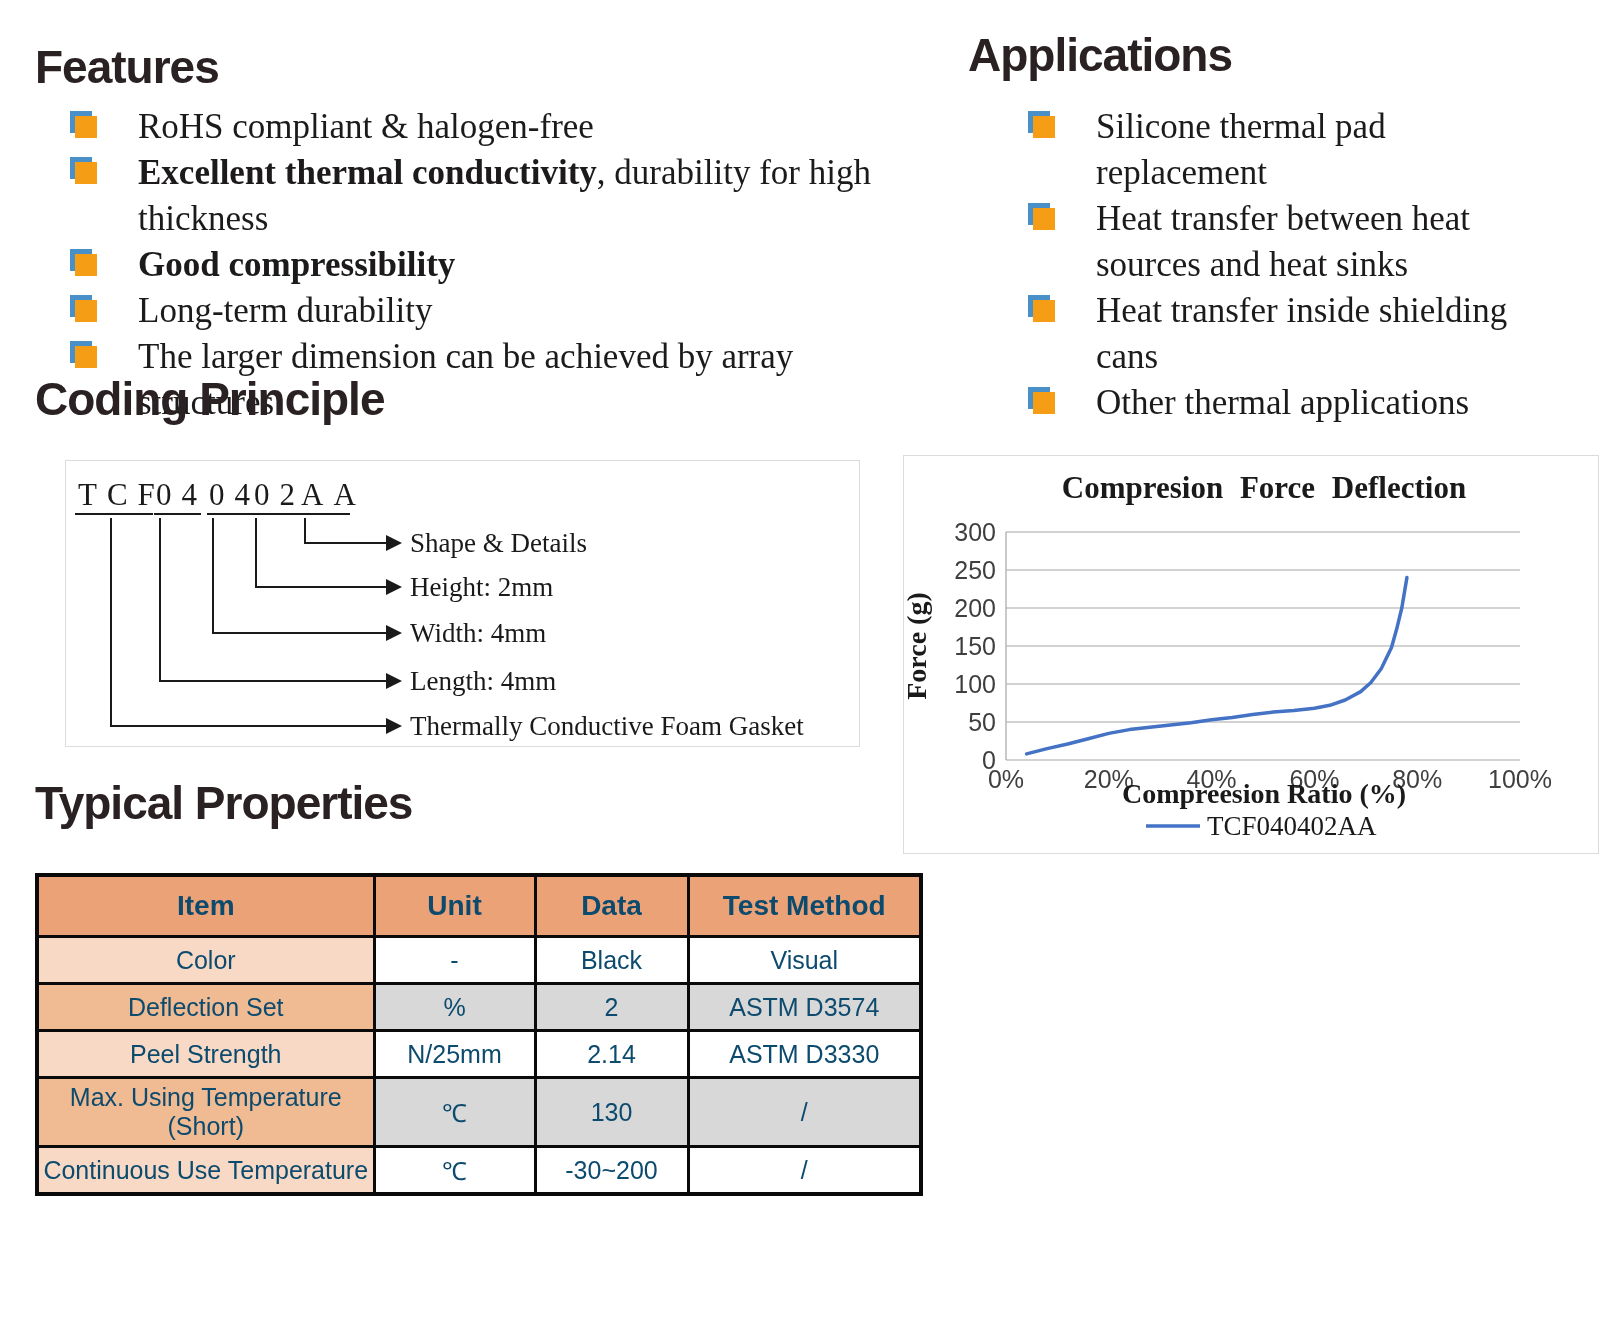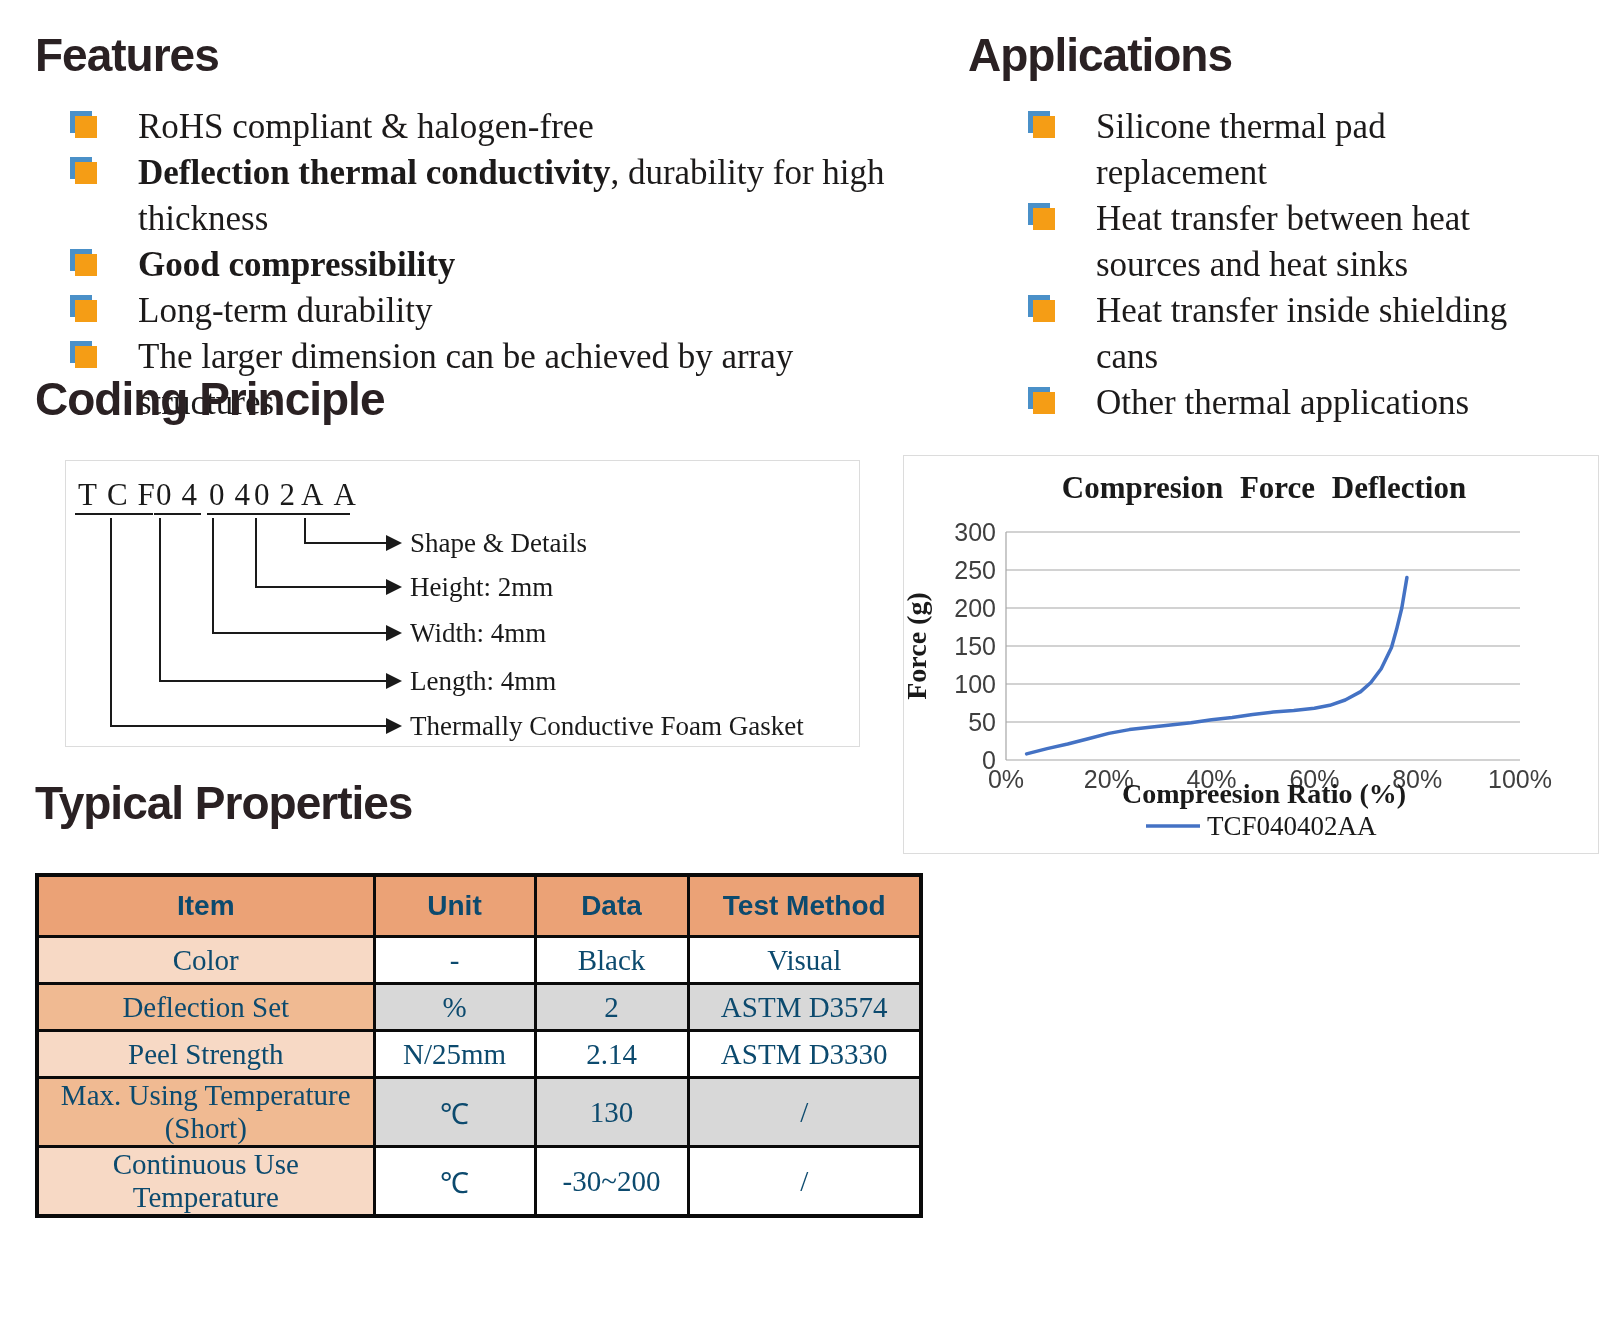--- a/index.html
+++ b/index.html
@@ -35,42 +35,42 @@
   .tick-label{font-family:"Liberation Sans",sans-serif;font-size:25px;fill:#3f3f3f;}
   .legend-text{font-family:"Liberation Serif",serif;font-size:27px;fill:#1a1a1a;}
   .gridline{stroke:#a6a6a6;stroke-width:1.2;}
   
   .props-table{position:absolute;left:35px;top:873px;border-collapse:collapse;
                border:4px solid #0a0a0a;table-layout:fixed;width:884px;}
   .props-table th,.props-table td{border:3px solid #0a0a0a;text-align:center;
                vertical-align:middle;padding:0 2px;overflow:hidden;color:#0c4a6e;}
   .props-table th{background:#EBA276;font-size:28px;font-weight:bold;height:58px;
                font-family:"Liberation Sans",sans-serif;}
-  .props-table td{font-size:29px;height:44px;font-family:Liberation Serif, serif;}
+  .props-table td{font-size:25px;height:44px;font-family:Liberation Sans, sans-serif;}
   .props-table td.item{white-space:pre-line;}
   tr.light td.item{background:#F7D9C5;}
   tr.light td.val{background:#ffffff;}
   tr.dark td.item{background:#F0BA92;}
   tr.dark td.val{background:#D8D8D8;}
   tr.tall td{height:66px;}
 </style>
 </head>
 <body>
 
 <div class="page">
 
-  <div class="heading" style="left:35px;top:28px;">Features</div>
+  <div class="heading" style="left:35px;top:40px;">Features</div>
   <ul class="blist features-list">
     <li>
       <span class="sq"></span>
       <span class="li-text"><b></b><span>RoHS compliant &amp; halogen-free</span></span>
     </li>
     <li>
       <span class="sq"></span>
-      <span class="li-text"><b>Deflection thermal conductivity</b><span>, durability for high thickness</span></span>
+      <span class="li-text"><b>Excellent thermal conductivity</b><span>, durability for high thickness</span></span>
     </li>
     <li>
       <span class="sq"></span>
       <span class="li-text"><b>Good compressibility</b><span></span></span>
     </li>
     <li>
       <span class="sq"></span>
       <span class="li-text"><b></b><span>Long-term durability</span></span>
     </li>
     <li>

